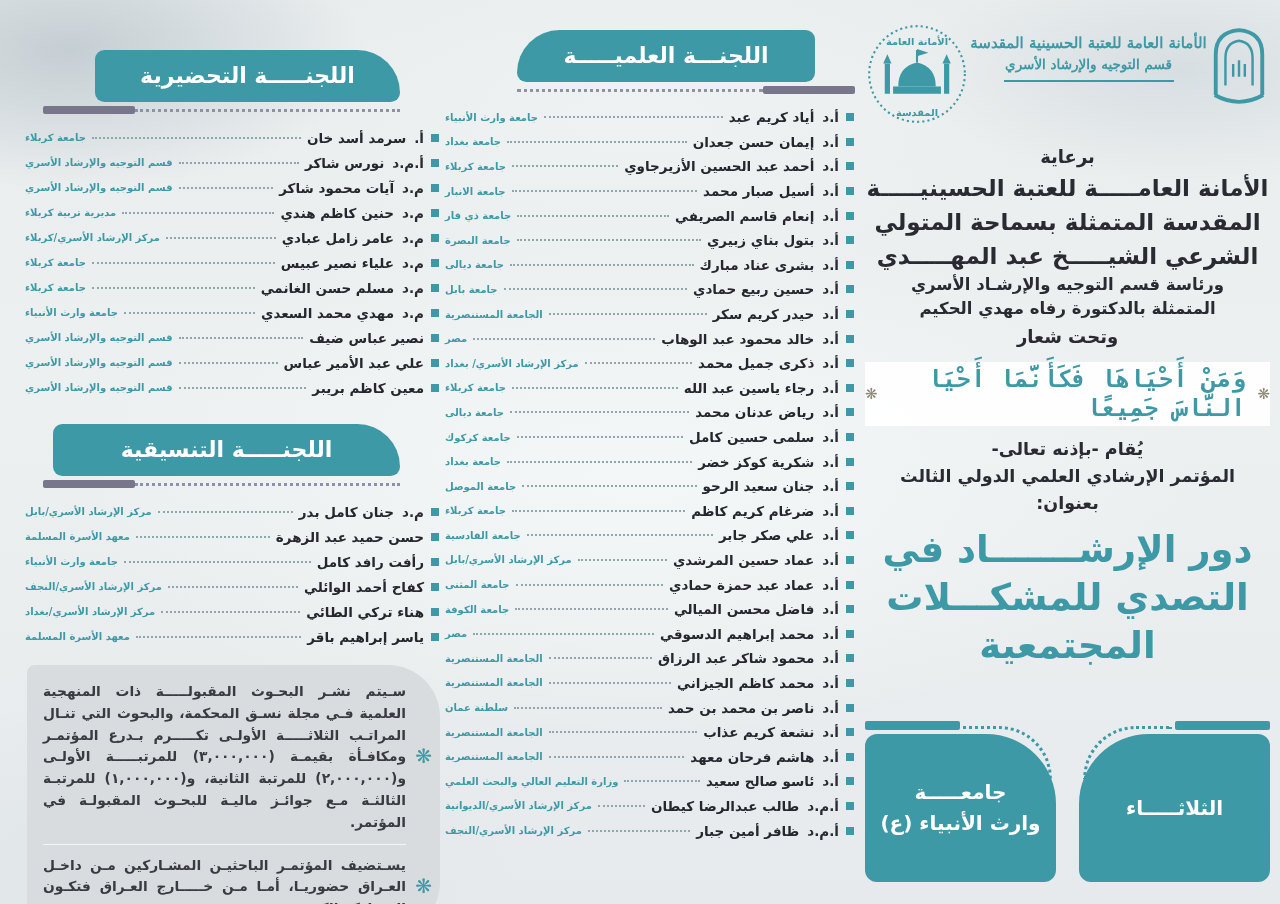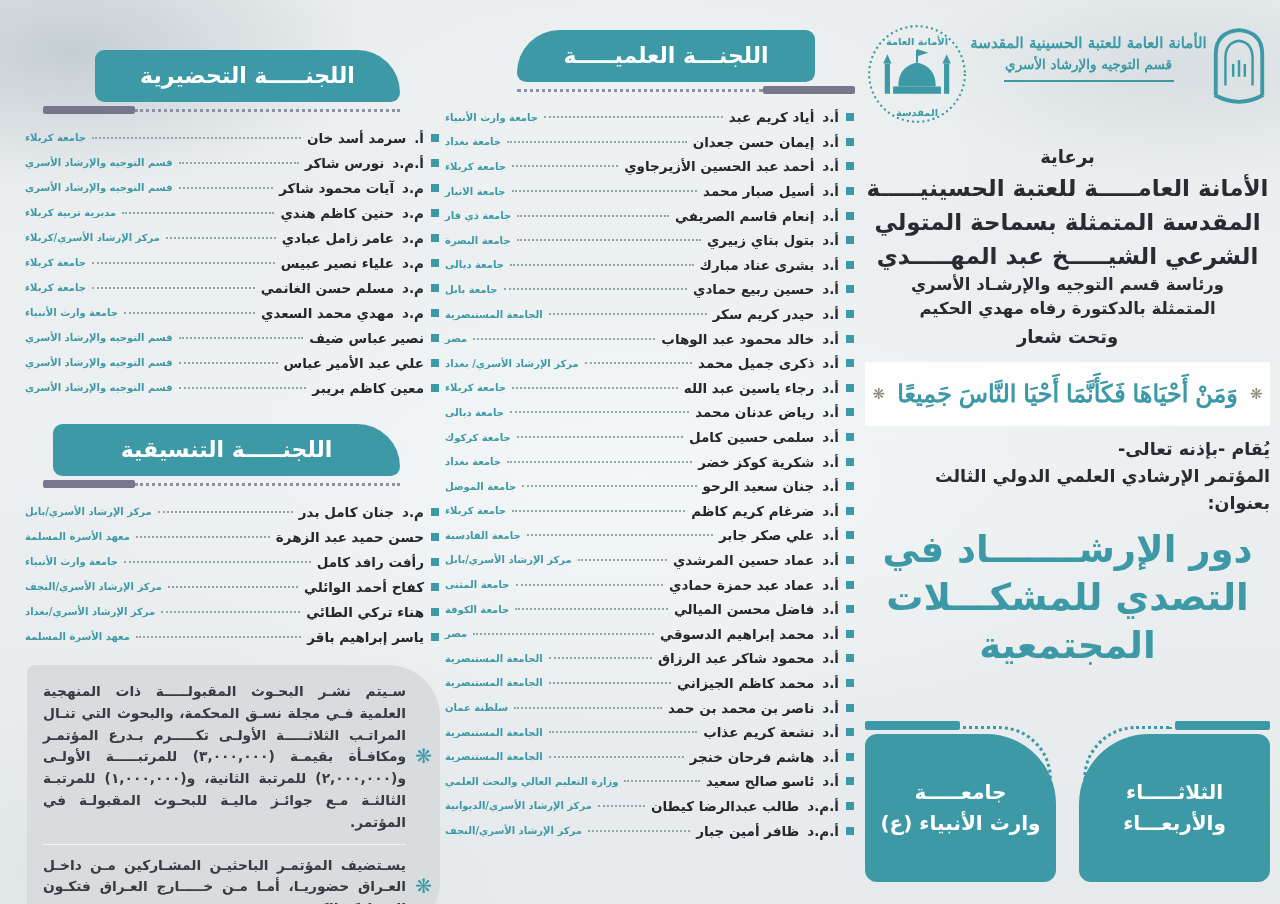--- a/index.html
+++ b/index.html
@@ -75,24 +75,24 @@
 
   .patronage{ text-align:center; margin-top:10px; line-height:1.48; }
   .patronage .p-intro{ font-size:18px; font-weight:800; }
   .patronage .p-main{ font-size:23px; font-weight:800; }
   .patronage .teal{ color:#3d99a5; }
   .patronage .p-sub{ font-size:16.5px; font-weight:600; }
   .patronage .p-outro{ font-size:18px; font-weight:800; margin-top:2px; }
 
   .shiar{ margin-top:12px; background:rgba(255,255,255,.92); height:64px;
     display:flex; align-items:center; justify-content:center; gap:12px; }
-  .shiar .txt{ color:#3d99a5; font-family:Liberation Sans, sans-serif; font-weight:bold; font-size:24px; }
+  .shiar .txt{ color:#3d99a5; font-family:Liberation Mono, monospace; font-weight:bold; font-size:24px; }
   .shiar .orn{ color:#8b8470; font-size:15px; }
 
-  .conf-intro{ text-align:right; margin-top:10px; font-size:17.5px; font-weight:600; line-height:1.55; }
+  .conf-intro{ text-align:center; margin-top:10px; font-size:17.5px; font-weight:600; line-height:1.55; }
   .conf-title{ text-align:center; color:#3d99a5; font-weight:700; font-size:37px; line-height:1.3; margin-top:8px; }
 
   .footer-boxes{ margin-top:auto; display:flex; justify-content:space-between; gap:18px; }
   .fbox{ position:relative; width:191px; height:148px; background:#3d99a5; color:#fff;
     display:flex; flex-direction:column; justify-content:center; text-align:center;
     font-weight:800; font-size:20px; line-height:1.55; }
   .fbox.dates{ border-radius:70px 12px 12px 12px; }
   .fbox.dates::before{ content:""; position:absolute; top:-13px; right:0; width:95px; height:9px; background:#3d99a5; border-radius:2px; }
   .fbox.dates::after{ content:""; position:absolute; top:-8px; left:4px; width:86px; height:50px;
     border-top:3px dotted #3d99a5; border-left:3px dotted #3d99a5; border-top-left-radius:80px; }
@@ -494,21 +494,21 @@
           <span class="sq"></span>
           <span class="pfx">أ.د</span>
           <span class="nm">نشعة كريم عذاب</span>
           <span class="dots"></span>
           <span class="aff">الجامعة المستنصرية</span>
         </div>
 
         <div class="row">
           <span class="sq"></span>
           <span class="pfx">أ.د</span>
-          <span class="nm">هاشم فرحان خنجر</span>
+          <span class="nm">هاشم فرحان معهد</span>
           <span class="dots"></span>
           <span class="aff">الجامعة المستنصرية</span>
         </div>
 
         <div class="row">
           <span class="sq"></span>
           <span class="pfx">أ.د</span>
           <span class="nm">ئاسو صالح سعيد</span>
           <span class="dots"></span>
           <span class="aff">وزارة التعليم العالي والبحث العلمي</span>
@@ -588,21 +588,20 @@
 
     <div class="conf-title">
       <div>دور الإرشـــــــاد في</div>
       <div>التصدي للمشكـــلات</div>
       <div>المجتمعية</div>
     </div>
 
     <div class="footer-boxes">
       <div class="fbox dates">
         <div>الثلاثـــــاء</div>
-        <div>والأربعـــاء</div>
       </div>
       <div class="fbox univ">
         <div>جامعـــــة</div>
         <div>وارث الأنبياء (ع)</div>
       </div>
     </div>
   </div>
 
 </div>
 

